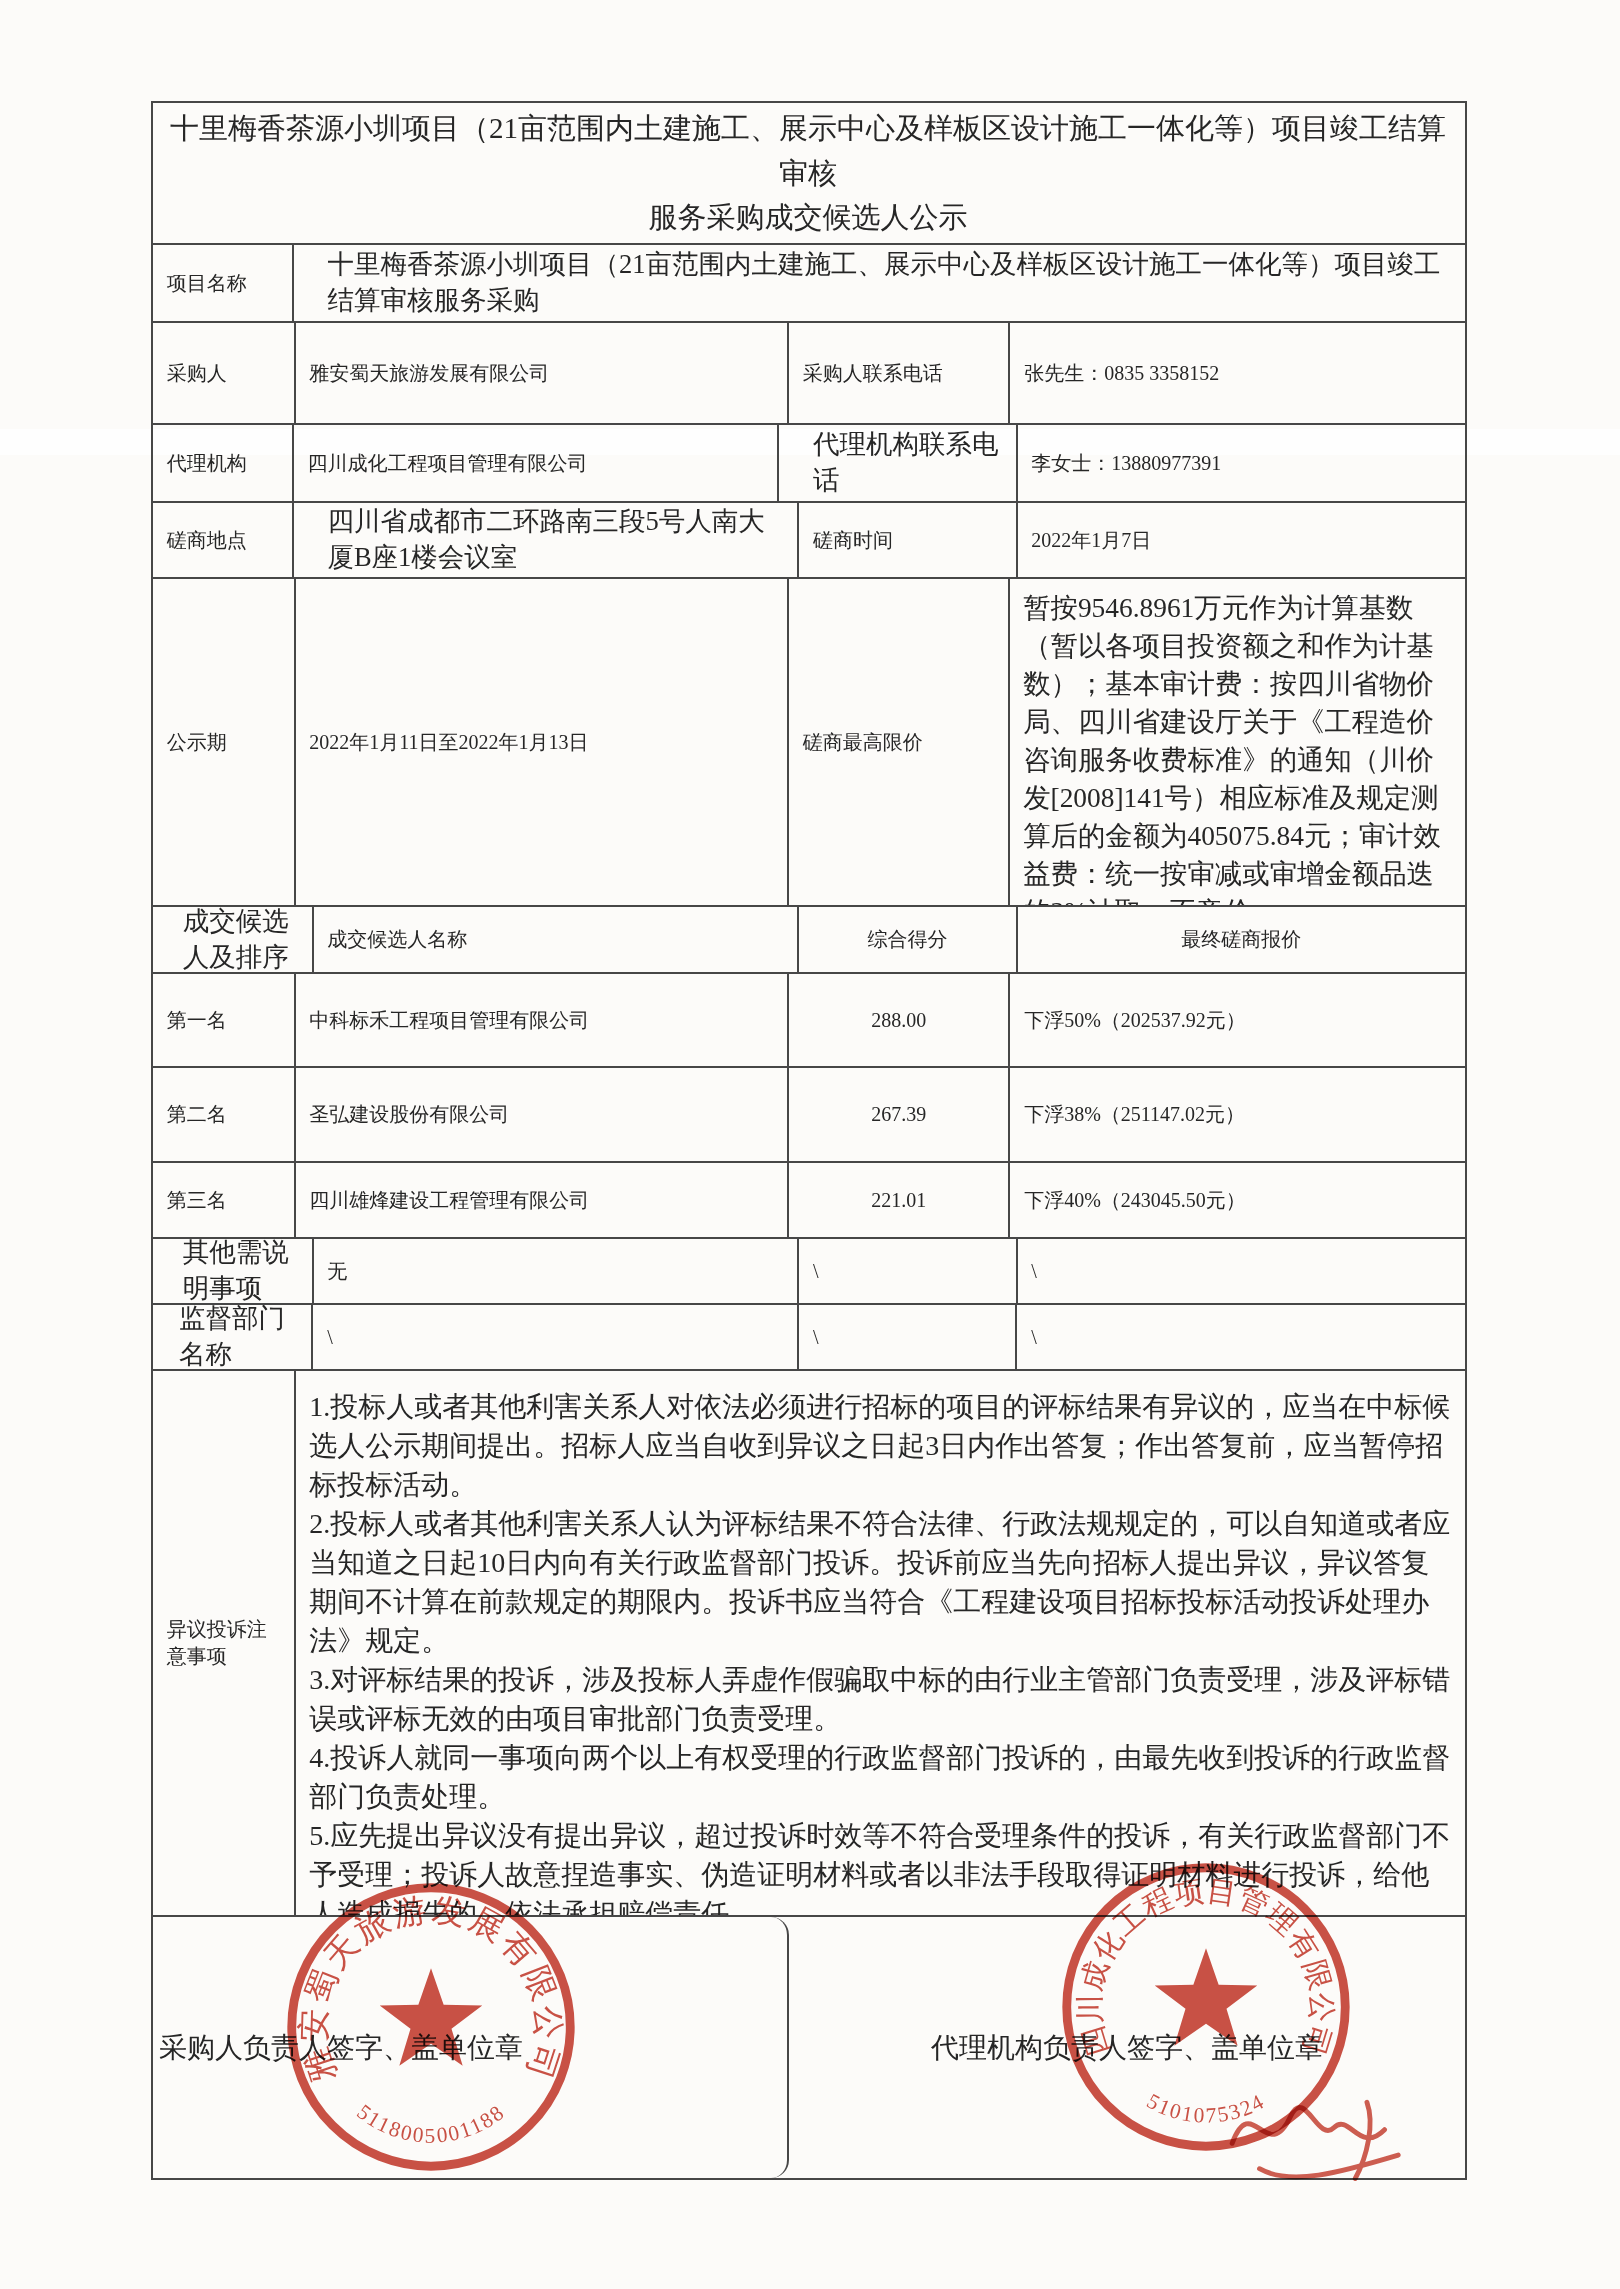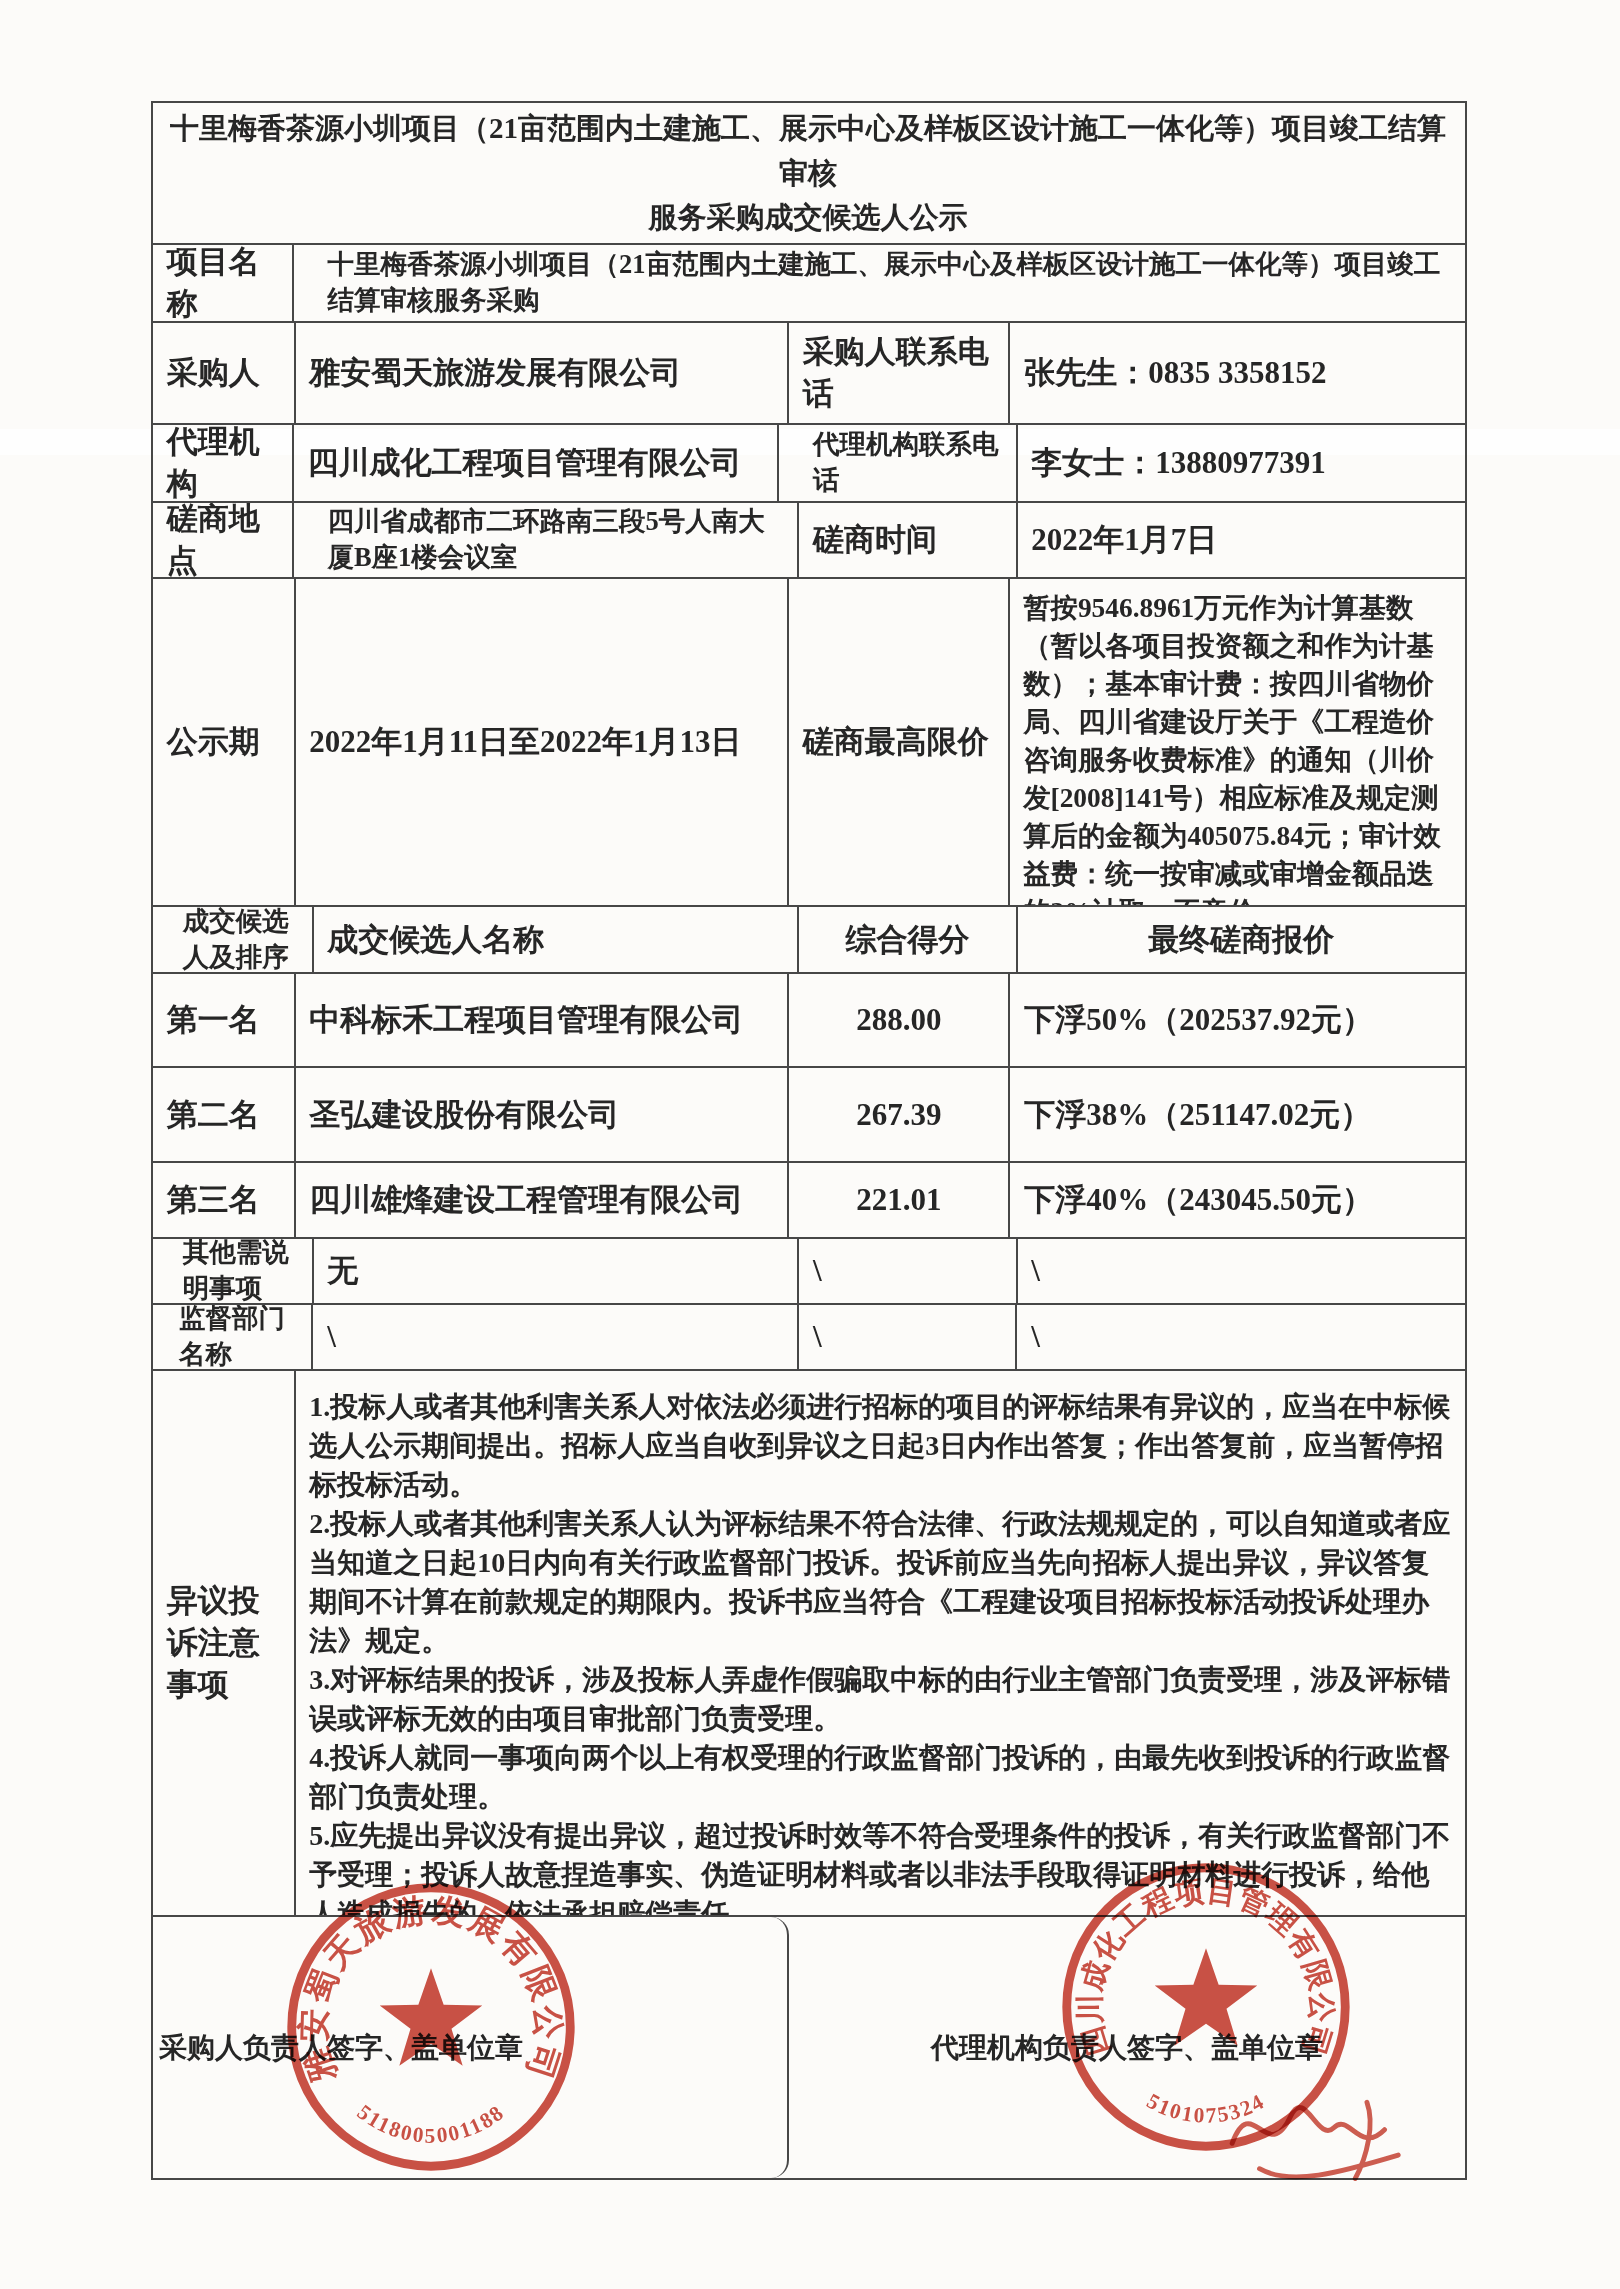--- a/index.html
+++ b/index.html
@@ -3,37 +3,36 @@
 <meta charset="utf-8">
 <style>
   html,body{margin:0;padding:0;background:#e9e9e9;}
   .page{
     position:relative;
     width:1620px;height:2290px;
     background:#fcfbf9;
     font-family:"Liberation Serif","DejaVu Serif",serif;
     color:#262626;
     overflow:hidden;
-    font-weight:bold;
   }
   .scanband{position:absolute;left:0;top:429px;width:100%;height:25.5px;background:rgba(255,255,255,.75);}
   .doc-table{
     position:absolute;left:151px;top:101px;width:1316px;
     border:2.9px solid #474747;
     box-sizing:border-box;
     background:transparent;
   }
   .row{display:flex;border-bottom:2px solid #474747;box-sizing:border-box;}
   .row:last-child{border-bottom:none;}
   .cell{
     box-sizing:border-box;
     border-right:2px solid #474747;
     display:flex;align-items:center;
     padding:5.9px 13.7px;
-    font-size:31px;line-height:1.35;
+    font-size:20px;line-height:1.35;
     overflow:hidden;
   }
   .cell:last-child{border-right:none;}
   .w1{width:143px;}
   .w2{width:495px;}
   .w3{width:222px;}
   .w4{width:456px;}
   .w234{width:1173px;}
   .w12{width:638px;}
   .w34{width:678px;}

